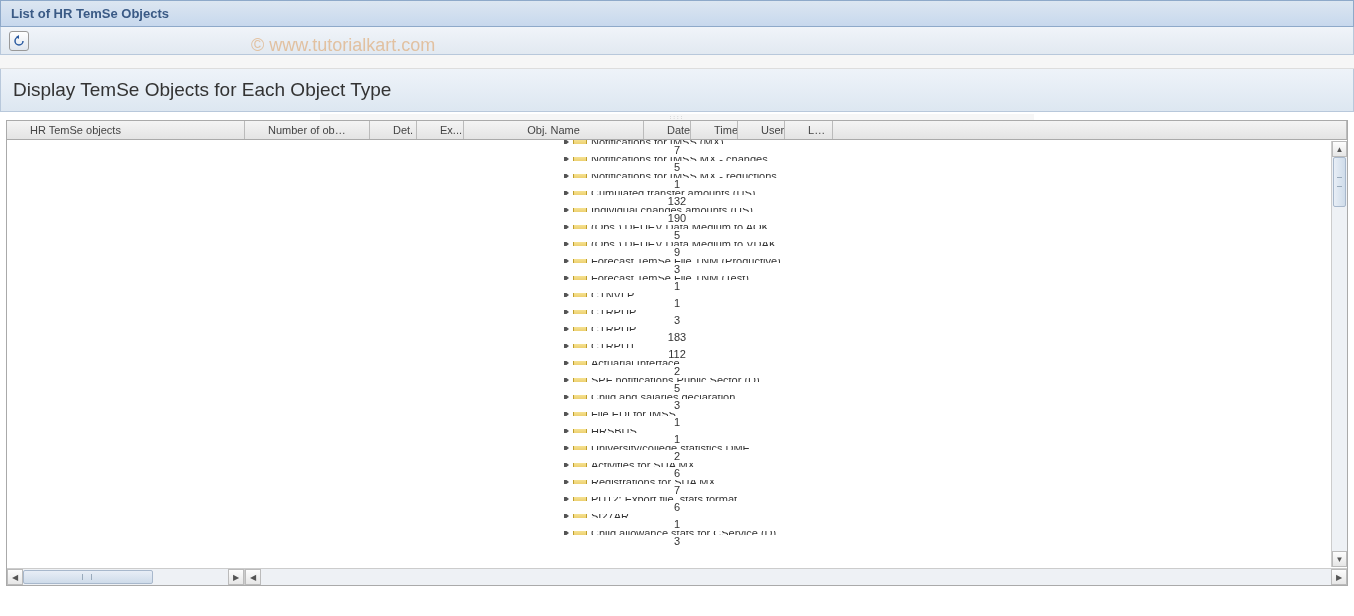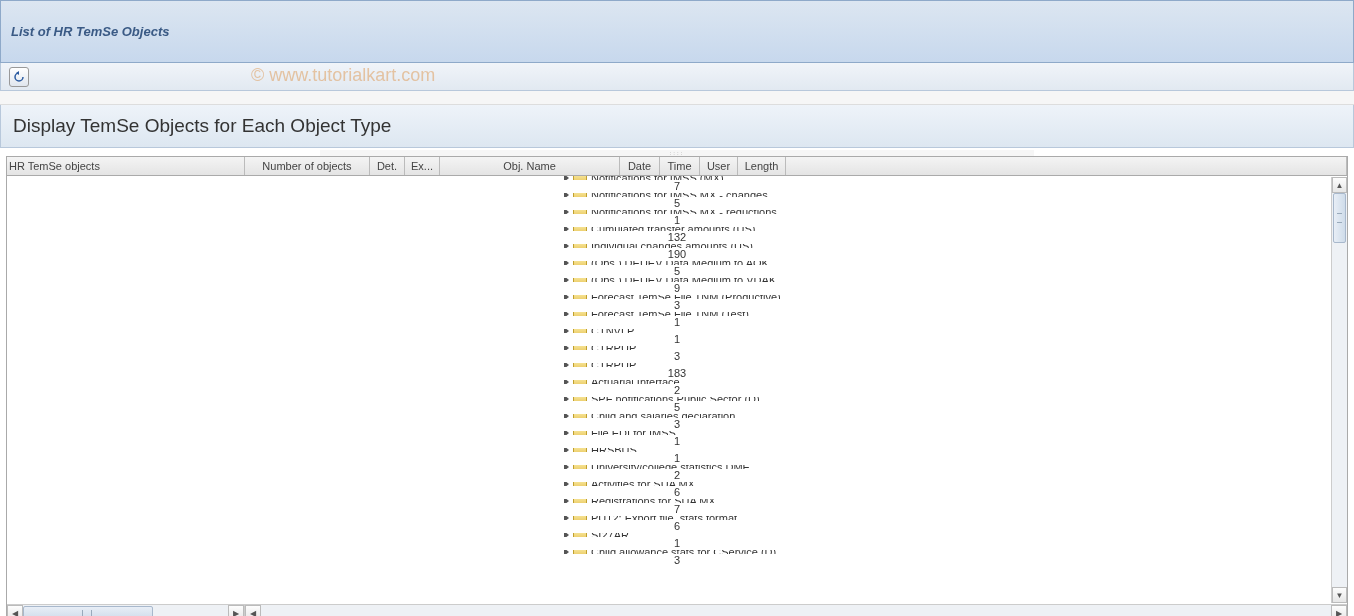--- a/index.html
+++ b/index.html
@@ -1,23 +1,22 @@
 <!DOCTYPE html>
 <html><head>
   <meta charset="utf-8">
   <style>
     * { margin: 0; padding: 0; box-sizing: border-box; }
     body { font-family: Arial, sans-serif; font-size: 11px; color: #333; background: #fff; overflow: hidden; }
     
     .window-title {
       background: linear-gradient(#dce6f1, #c7d8ed);
       border: 1px solid #8ea9c9;
-      padding: 23px 10px;
+      padding: 5px 10px;
       font-weight: bold;
-      font-style: italic;
       font-size: 13px;
       color: #3a5a85;
     }
     
     .toolbar {
       background: linear-gradient(#f0f4f9, #e2e9f1);
       border: 1px solid #b8c8db;
       border-top: none;
       padding: 4px 8px;
       height: 28px;
@@ -31,21 +30,21 @@
       border-radius: 3px;
       background: linear-gradient(#fff, #e0e6ee);
       display: flex; align-items: center; justify-content: center;
       cursor: pointer;
       color: #2a5aa0;
       font-weight: bold;
     }
     .watermark {
       position: absolute;
       left: 250px;
-      top: 2px;
+      top: 8px;
       font-size: 18px;
       color: rgba(220,140,60,0.45);
       font-family: "Trebuchet MS", sans-serif;
       pointer-events: none;
     }
     
     .subheader {
       background: linear-gradient(#eef3f9, #dde7f1);
       border: 1px solid #b8c8db;
       border-top: none;
@@ -75,21 +74,21 @@
       background: #fff;
     }
     .table-header {
       display: flex;
       background: linear-gradient(#f4f4f4, #e4e4e4);
       border-bottom: 1px solid #aaa;
       flex-shrink: 0;
     }
     .th {
       border-right: 1px solid #bbb;
-      padding: 3px 2px;
+      padding: 3px 23px;
       font-size: 11px;
       color: #444;
       white-space: nowrap;
       overflow: hidden;
       text-overflow: ellipsis;
     }
     .col-name    { width: 238px; text-align: left; }
     .col-num     { width: 125px; text-align: center; }
     .col-det     { width: 35px;  text-align: center; }
     .col-ex      { width: 35px;  text-align: center; }
@@ -346,20 +345,28 @@
             <div class="expander"></div>
             <div class="folder"></div>
             <span>CTRPUP</span>
           </div>
           <div class="cell-num">183</div>
         </div>
         <div class="row">
           <div class="cell-name">
             <div class="expander"></div>
             <div class="folder"></div>
+            <span>CTRPUT</span>
+          </div>
+          <div class="cell-num">112</div>
+        </div>
+        <div class="row">
+          <div class="cell-name">
+            <div class="expander"></div>
+            <div class="folder"></div>
             <span>Actuarial Interface</span>
           </div>
           <div class="cell-num">2</div>
         </div>
         <div class="row">
           <div class="cell-name">
             <div class="expander"></div>
             <div class="folder"></div>
             <span>SPF notifications Public Sector (D)</span>
           </div>

